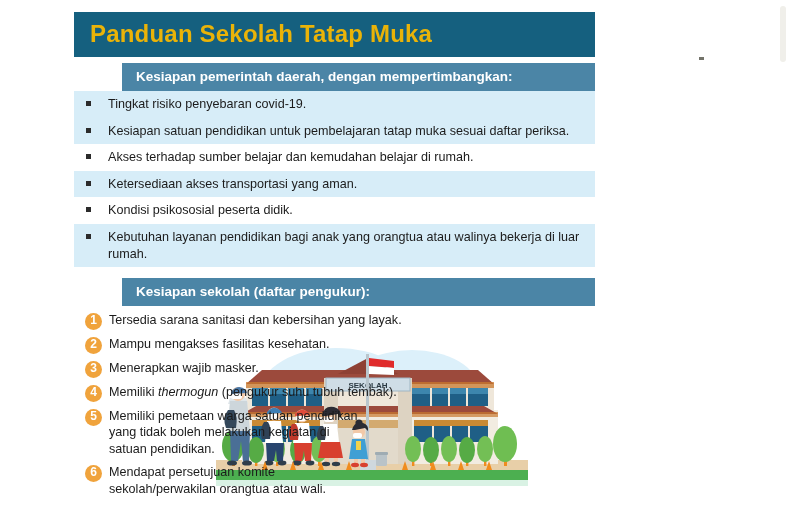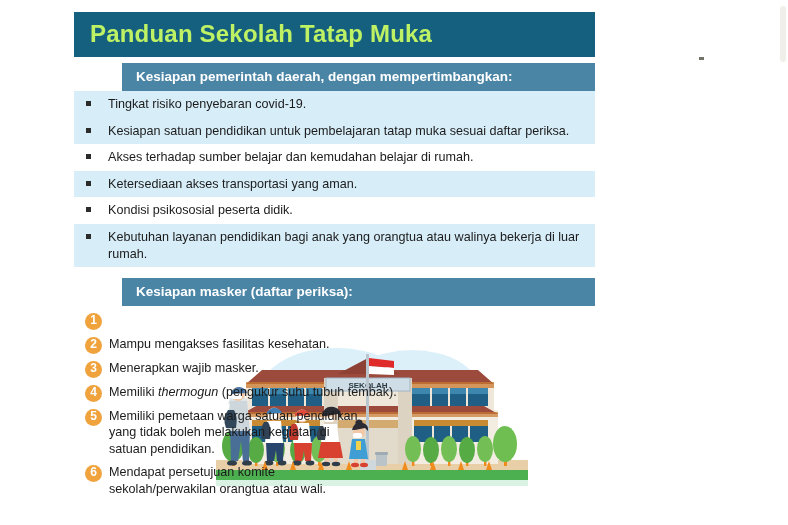--- a/index.html
+++ b/index.html
@@ -18,21 +18,21 @@
   #infographic {
     position: absolute;
     left: 74px;
     top: 12px;
     width: 521px;
   }
 
   
   .title-bar {
     background: #15607f;
-    color: #bef264;
+    color: #eab308;
     font-size: 24px;
     font-weight: bold;
     padding: 9px 0 10px 16px;
     letter-spacing: 0.2px;
     line-height: 1.1;
   }
 
   
   .section-bar {
     background: #4b85a6;
@@ -161,26 +161,27 @@
     <div class="bullet-row plain">
       <span class="sq"></span>
       <span class="bullet-text">Kondisi psikososial peserta didik.</span>
     </div>
     <div class="bullet-row stripe">
       <span class="sq"></span>
       <span class="bullet-text">Kebutuhan layanan pendidikan bagi anak yang orangtua atau walinya bekerja di luar rumah.</span>
     </div>
   </div>
 
-  <div class="section-bar second">Kesiapan masker (daftar periksa):</div>
+  <div class="section-bar second">Kesiapan sekolah (daftar pengukur):</div>
 
   <div class="num-list">
 
     <div class="num-row">
       <span class="badge">1</span>
+      <span class="num-text wide">Tersedia sarana sanitasi dan kebersihan yang layak.</span>
     </div>
 
     <div class="num-row">
       <span class="badge">2</span>
       <span class="num-text wide">Mampu mengakses fasilitas kesehatan.</span>
     </div>
 
     <div class="num-row">
       <span class="badge">3</span>
       <span class="num-text wide">Menerapkan wajib masker.</span>

